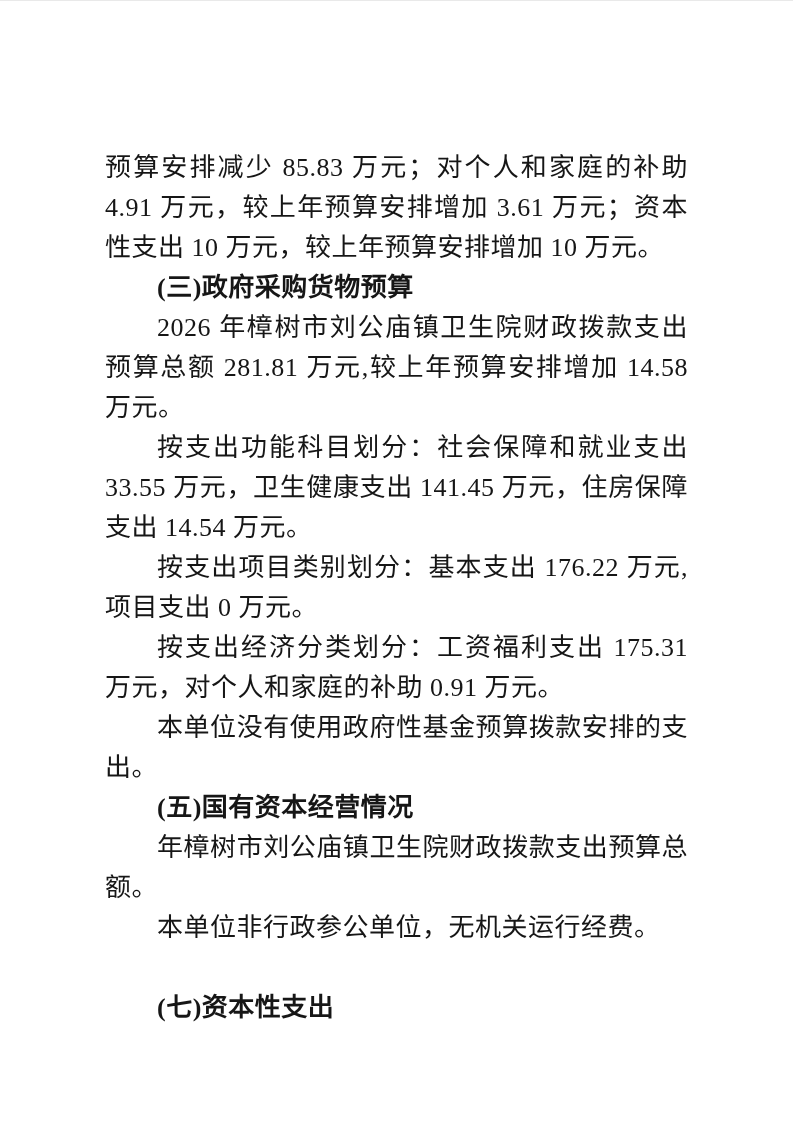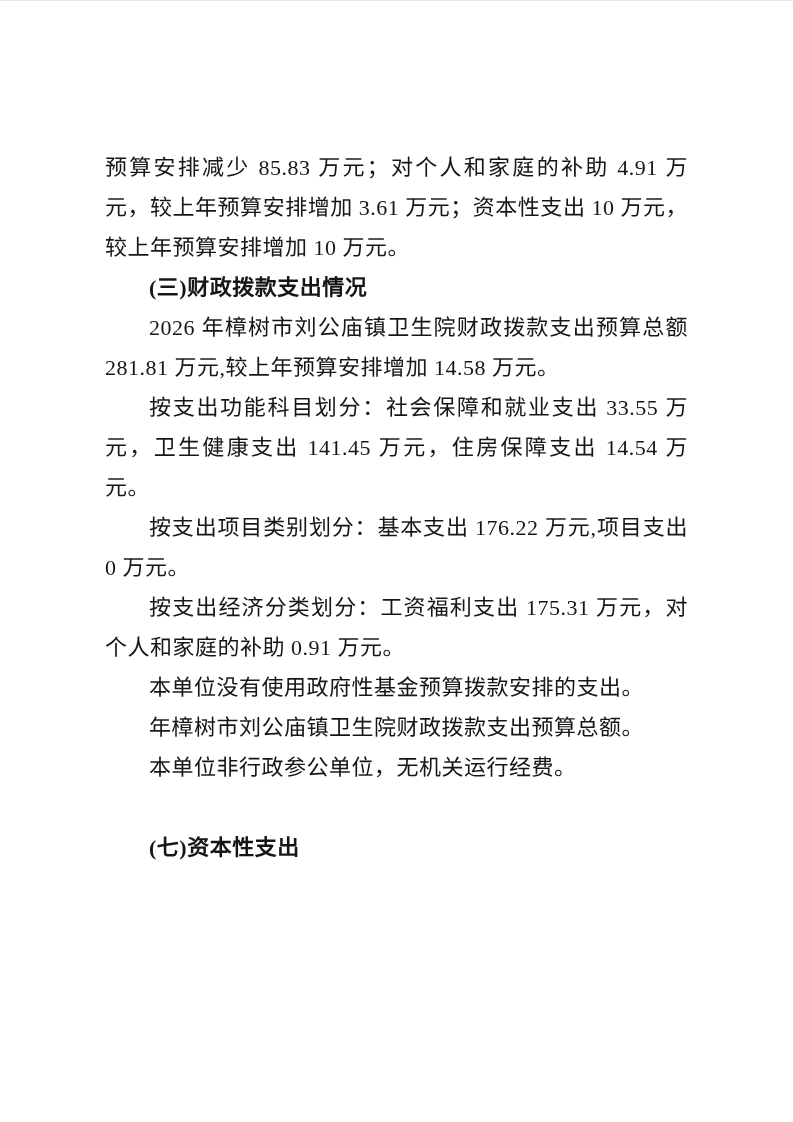--- a/index.html
+++ b/index.html
@@ -27,21 +27,21 @@
     width: 583px;
     font-size: 22px;
     line-height: 40px;
     color: #161616;
     letter-spacing: 0.5px;
   }
   .content p,
   .content h3 {
     margin: 0;
     padding: 0;
-    font-size: 22px;
+    font-size: 26px;
     line-height: 40px;
     text-align: justify;
   }
   .body-par {
     font-weight: normal;
     text-indent: 2em;
   }
   .body-par.no-indent {
     text-indent: 0;
   }
@@ -55,33 +55,34 @@
   }
 </style>
 </head>
 <body>
 
 <div class="page" style="background: rgb(255, 255, 255); color: rgb(22, 22, 22);">
   <div class="content">
 
     <p class="body-par no-indent">预算安排减少 85.83 万元；对个人和家庭的补助 4.91 万元，较上年预算安排增加 3.61 万元；资本性支出 10 万元，较上年预算安排增加 10 万元。</p>
 
-    <h3 class="heading-par">(三)财政拨款支出情况</h3>
+    <h3 class="heading-par">(三)政府采购货物预算</h3>
 
     <p class="body-par">2026 年樟树市刘公庙镇卫生院财政拨款支出预算总额 281.81 万元,较上年预算安排增加 14.58 万元。</p>
 
     <p class="body-par">按支出功能科目划分：社会保障和就业支出 33.55 万元，卫生健康支出 141.45 万元，住房保障支出 14.54 万元。</p>
 
     <p class="body-par">按支出项目类别划分：基本支出 176.22 万元,项目支出 0 万元。</p>
 
     <p class="body-par">按支出经济分类划分：工资福利支出 175.31 万元，对个人和家庭的补助 0.91 万元。</p>
 
 
     <p class="body-par">本单位没有使用政府性基金预算拨款安排的支出。</p>
 
+    <h3 class="heading-par">(五)国有资本经营情况</h3>
 
     <p class="body-par">年樟树市刘公庙镇卫生院财政拨款支出预算总额。</p>
 
 
     <p class="body-par">本单位非行政参公单位，无机关运行经费。</p>
 
     <div class="blank-line"></div>
 
     <h3 class="heading-par">(七)资本性支出</h3>
 

